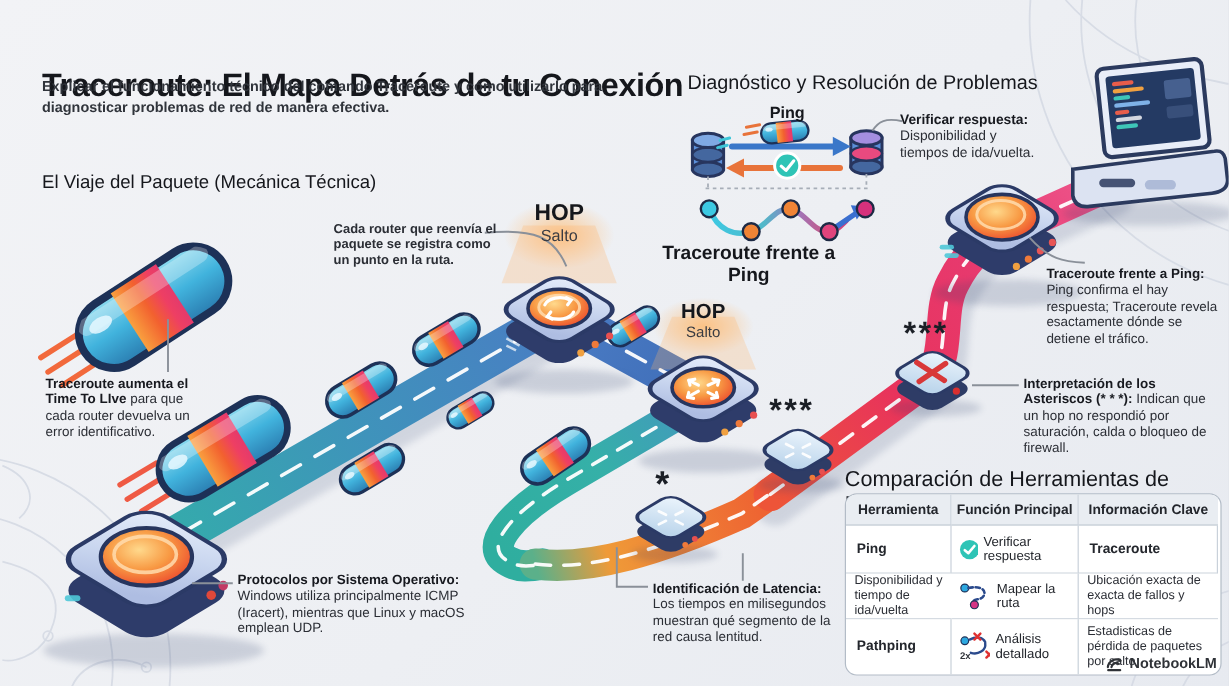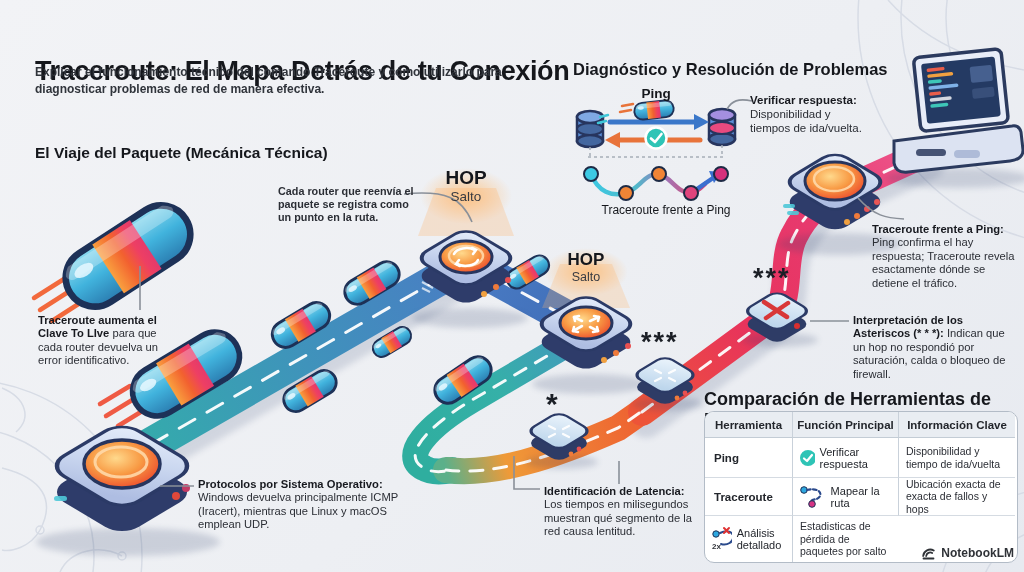--- a/index.html
+++ b/index.html
@@ -4,21 +4,21 @@
 <style>
   html,body{margin:0;padding:0;background:#dfe2e8;}
   #stage{position:relative;width:1024px;height:572px;overflow:hidden;
          background:linear-gradient(135deg,#f2f3f6 0%,#edeff3 55%,#e7eaf0 100%);
          font-family:"Liberation Sans",sans-serif;color:#23262c;}
   .abs{position:absolute;}
   svg{display:block;}
   #scene{position:absolute;left:0;top:0;}
   .title{font-size:27px;font-weight:bold;letter-spacing:-0.4px;color:#15171c;margin-top:32px;}
   .subtitle{font-size:12px;line-height:1.38;color:#30343b;font-weight:bold;}
-  .h2{font-weight:bold;color:#15171c;}
+  .h2{font-weight:normal;color:#15171c;}
   .callout{font-size:11.2px;line-height:1.2;color:#2b2e35;}
   .callout b{color:#17191f;}
   .hoplabel{text-align:center;}
   .hoplabel .hop{display:block;font-weight:bold;color:#15171c;}
   .hoplabel .salto{display:block;color:#383b42;}
   .ast{font-weight:bold;color:#1b1f26;letter-spacing:2px;line-height:0.9;}
   
   #cmp-table{width:312px;border:1.5px solid #b3bcc7;border-radius:10px;overflow:hidden;
              background:#fff;display:grid;grid-template-columns:88px 106px 116px;
              grid-template-rows:26px 40px 38px 46px;}
@@ -397,51 +397,51 @@
 
   <div class="abs h2" style="left:35px;top:144px;font-size:15.5px;">El Viaje del Paquete (Mecánica Técnica)</div>
   <div class="abs h2" style="left:573px;top:60px;font-size:16.5px;">Diagnóstico y Resolución de Problemas</div>
 
   <div class="abs" style="left:628px;top:86px;width:56px;text-align:center;font-weight:bold;font-size:13.5px;color:#15171c;">Ping</div>
 
   <div class="abs callout" style="left:750px;top:94px;width:122px;font-size:11.5px;">
     <b>Verificar respuesta:</b><span> Disponibilidad y tiempos de ida/vuelta.</span>
   </div>
 
-  <div class="abs" style="left:590px;top:203px;width:152px;text-align:center;font-weight:normal;font-size:12px;color:#15171c;">Traceroute frente a Ping</div>
+  <div class="abs" style="left:548px;top:203px;width:152px;text-align:center;font-weight:bold;font-size:16px;color:#15171c;">Traceroute frente a Ping</div>
 
   <div class="abs hoplabel" style="left:424px;top:167px;width:84px;">
     <span class="hop" style="font-size:19px;">HOP</span>
     <span class="salto" style="font-size:13.5px;">Salto</span>
   </div>
   <div class="abs hoplabel" style="left:544px;top:250px;width:84px;">
     <span class="hop" style="font-size:17px;">HOP</span>
     <span class="salto" style="font-size:12.5px;">Salto</span>
   </div>
 
   <div class="abs ast" style="left:546px;top:390px;font-size:30px;">*</div>
   <div class="abs ast" style="left:641px;top:330px;font-size:27px;">***</div>
   <div class="abs ast" style="left:753px;top:266px;font-size:27px;">***</div>
 
   <div class="abs callout" style="left:278px;top:185px;width:136px;font-weight:bold;font-size:10.8px;">Cada router que reenvía el paquete se registra como un punto en la ruta.</div>
 
   <div class="abs callout" style="left:38px;top:314px;width:138px;">
-    <b>Traceroute aumenta el Clave To LIve</b><span> para que cada router devuelva un error identificativo.</span>
+    <b>Traceroute aumenta el Time To LIve</b><span> para que cada router devuelva un error identificativo.</span>
   </div>
 
   <div class="abs callout" style="left:853px;top:314px;width:162px;">
     <b>Interpretación de los Asteriscos (* * *):</b><span> Indican que un hop no respondió por saturación, calda o bloqueo de firewall.</span>
   </div>
 
   <div class="abs callout" style="left:872px;top:223px;width:150px;">
     <b>Traceroute frente a Ping:</b><span> Ping confirma el hay respuesta; Traceroute revela esactamente dónde se detiene el tráfico.</span>
   </div>
 
   <div class="abs callout" style="left:198px;top:478px;width:200px;">
-    <b>Protocolos por Sistema Operativo:</b><span> Windows devuelva principalmente ICMP (Iracert), mientras que Linux y macOS emplean UDP.</span>
+    <b>Protocolos por Sistema Operativo:</b><span> Windows utiliza principalmente ICMP (Iracert), mientras que Linux y macOS emplean UDP.</span>
   </div>
 
   <div class="abs callout" style="left:544px;top:485px;width:158px;">
     <b>Identificación de Latencia:</b><span> Los tiempos en milisegundos muestran qué segmento de la red causa lentitud.</span>
   </div>
 
   <div class="abs h2" style="left:704px;top:389px;width:316px;font-size:18px;">Comparación de Herramientas de Diagnóstico</div>
 
   <div class="abs" id="cmp-table" style="left:704px;top:411px;">
     <div class="tc head colsep">Herramienta</div>
@@ -449,33 +449,34 @@
     <div class="tc head">Información Clave</div>
 
     <div class="tc tool colsep">Ping</div>
     <div class="tc func colsep">
       <svg width="18" height="18">
         <circle cx="9" cy="9" r="8" fill="#2ec4b6"></circle>
         <path d="M5,9.5 L8,12 L13,6" stroke="#fff" stroke-width="2.2" fill="none" stroke-linecap="round" stroke-linejoin="round"></path>
       </svg>
       <span>Verificar respuesta</span>
     </div>
+    <div class="tc tool colsep">Traceroute</div>
+
     <div class="tc info">Disponibilidad y tiempo de ida/vuelta</div>
-
-    <div class="tc tool colsep">Traceroute</div>
     <div class="tc func colsep">
       <svg width="28" height="24">
         <circle cx="5" cy="5" r="3.3" fill="#2da8e0" stroke="#1d3157" stroke-width="1"></circle>
         <path d="M8,5 C 17,3 23,6 21,11 C 19,16 12,13 12,17" fill="none" stroke="#2b4a8c" stroke-width="2.2" stroke-dasharray="3.5 2.5" stroke-linecap="round"></path>
         <circle cx="13" cy="19" r="3.3" fill="#d63384" stroke="#1d3157" stroke-width="1"></circle>
       </svg>
       <span>Mapear la ruta</span>
     </div>
     <div class="tc info">Ubicación exacta de exacta de fallos y hops</div>
 
+    <div class="tc tool colsep last">Pathping</div>
     <div class="tc func colsep last">
       <svg width="32" height="26">
         <circle cx="5" cy="8" r="3.2" fill="#2da8e0" stroke="#1d3157" stroke-width="1"></circle>
         <path d="M9,7 C 15,4 20,5 22,9" stroke="#2b4a8c" stroke-width="2" fill="none" stroke-linecap="round"></path>
         <g stroke="#e03131" stroke-width="2" stroke-linecap="round">
             <path d="M13,2 L18,7"></path>
             <path d="M18,2 L13,7"></path>
           </g>
         <path d="M 22,10 C 23,16 16,20 10,18" stroke="#2b4a8c" stroke-width="2" fill="none" stroke-linecap="round"></path>
         <g stroke="#e03131" stroke-width="2" stroke-linecap="round">

